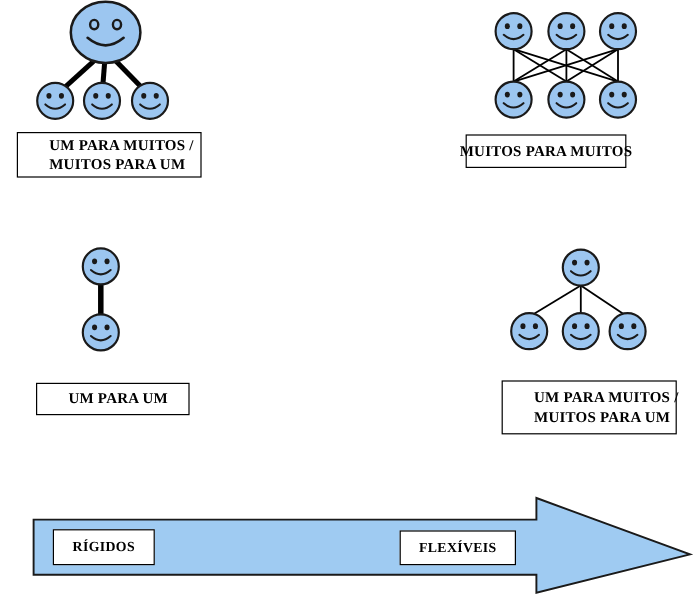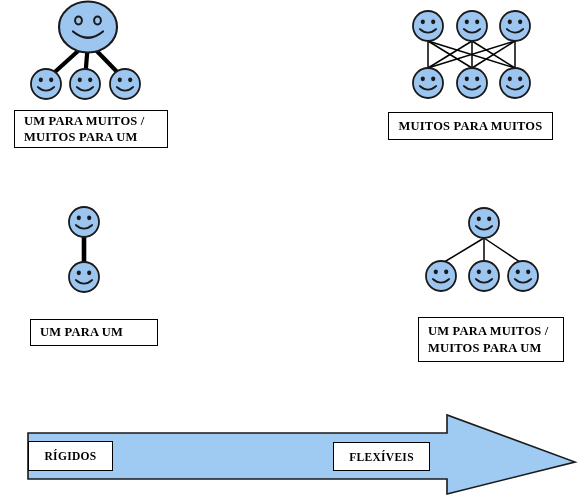--- a/index.html
+++ b/index.html
@@ -26,44 +26,44 @@
     border: 1.4px solid #000000;
     box-sizing: border-box;
     font-family: "Liberation Serif", serif;
     font-weight: bold;
     font-size: 12.5px;
     letter-spacing: 0.2px;
     color: #000000;
     display: flex;
     flex-direction: column;
     justify-content: center;
-    padding-left: 9px;
+    padding-left: 26px;
     line-height: 1.32;
     white-space: pre;
   }
   .arrow-label {
     position: absolute;
     background: #ffffff;
     border: 1.5px solid #000000;
     box-sizing: border-box;
     font-family: "Liberation Serif", serif;
     font-weight: bold;
     font-size: 11.5px;
     color: #000000;
     display: flex;
     align-items: center;
     justify-content: center;
     letter-spacing: 0.3px;
   }
   
   #lbl-one-to-many-top  { left: 14px;  top: 110px; width: 154px; height: 38px; }
-  #lbl-many-to-many     { left: 388px; top: 112px; width: 165px; height: 28px; justify-content: center; padding-left: 0; align-items: center; }
+  #lbl-many-to-many     { left: 388px; top: 112px; width: 134px; height: 28px; justify-content: center; padding-left: 0; align-items: center; }
   #lbl-one-to-one       { left: 30px;  top: 319px; width: 128px; height: 27px; }
   #lbl-one-to-many-bot  { left: 418px; top: 317px; width: 146px; height: 45px; }
-  #arrow-lbl-rigidos    { left: 28px;  top: 441px; width: 85px;  height: 30px; }
+  #arrow-lbl-rigidos    { left: 44px;  top: 441px; width: 85px;  height: 30px; }
   #arrow-lbl-flexiveis  { left: 333px; top: 442px; width: 97px;  height: 29px; }
 </style>
 </head>
 <body>
 
 <svg id="canvas" viewBox="0 0 581 503" xmlns="http://www.w3.org/2000/svg">
 
   <defs>
 
     <g id="face-small">

